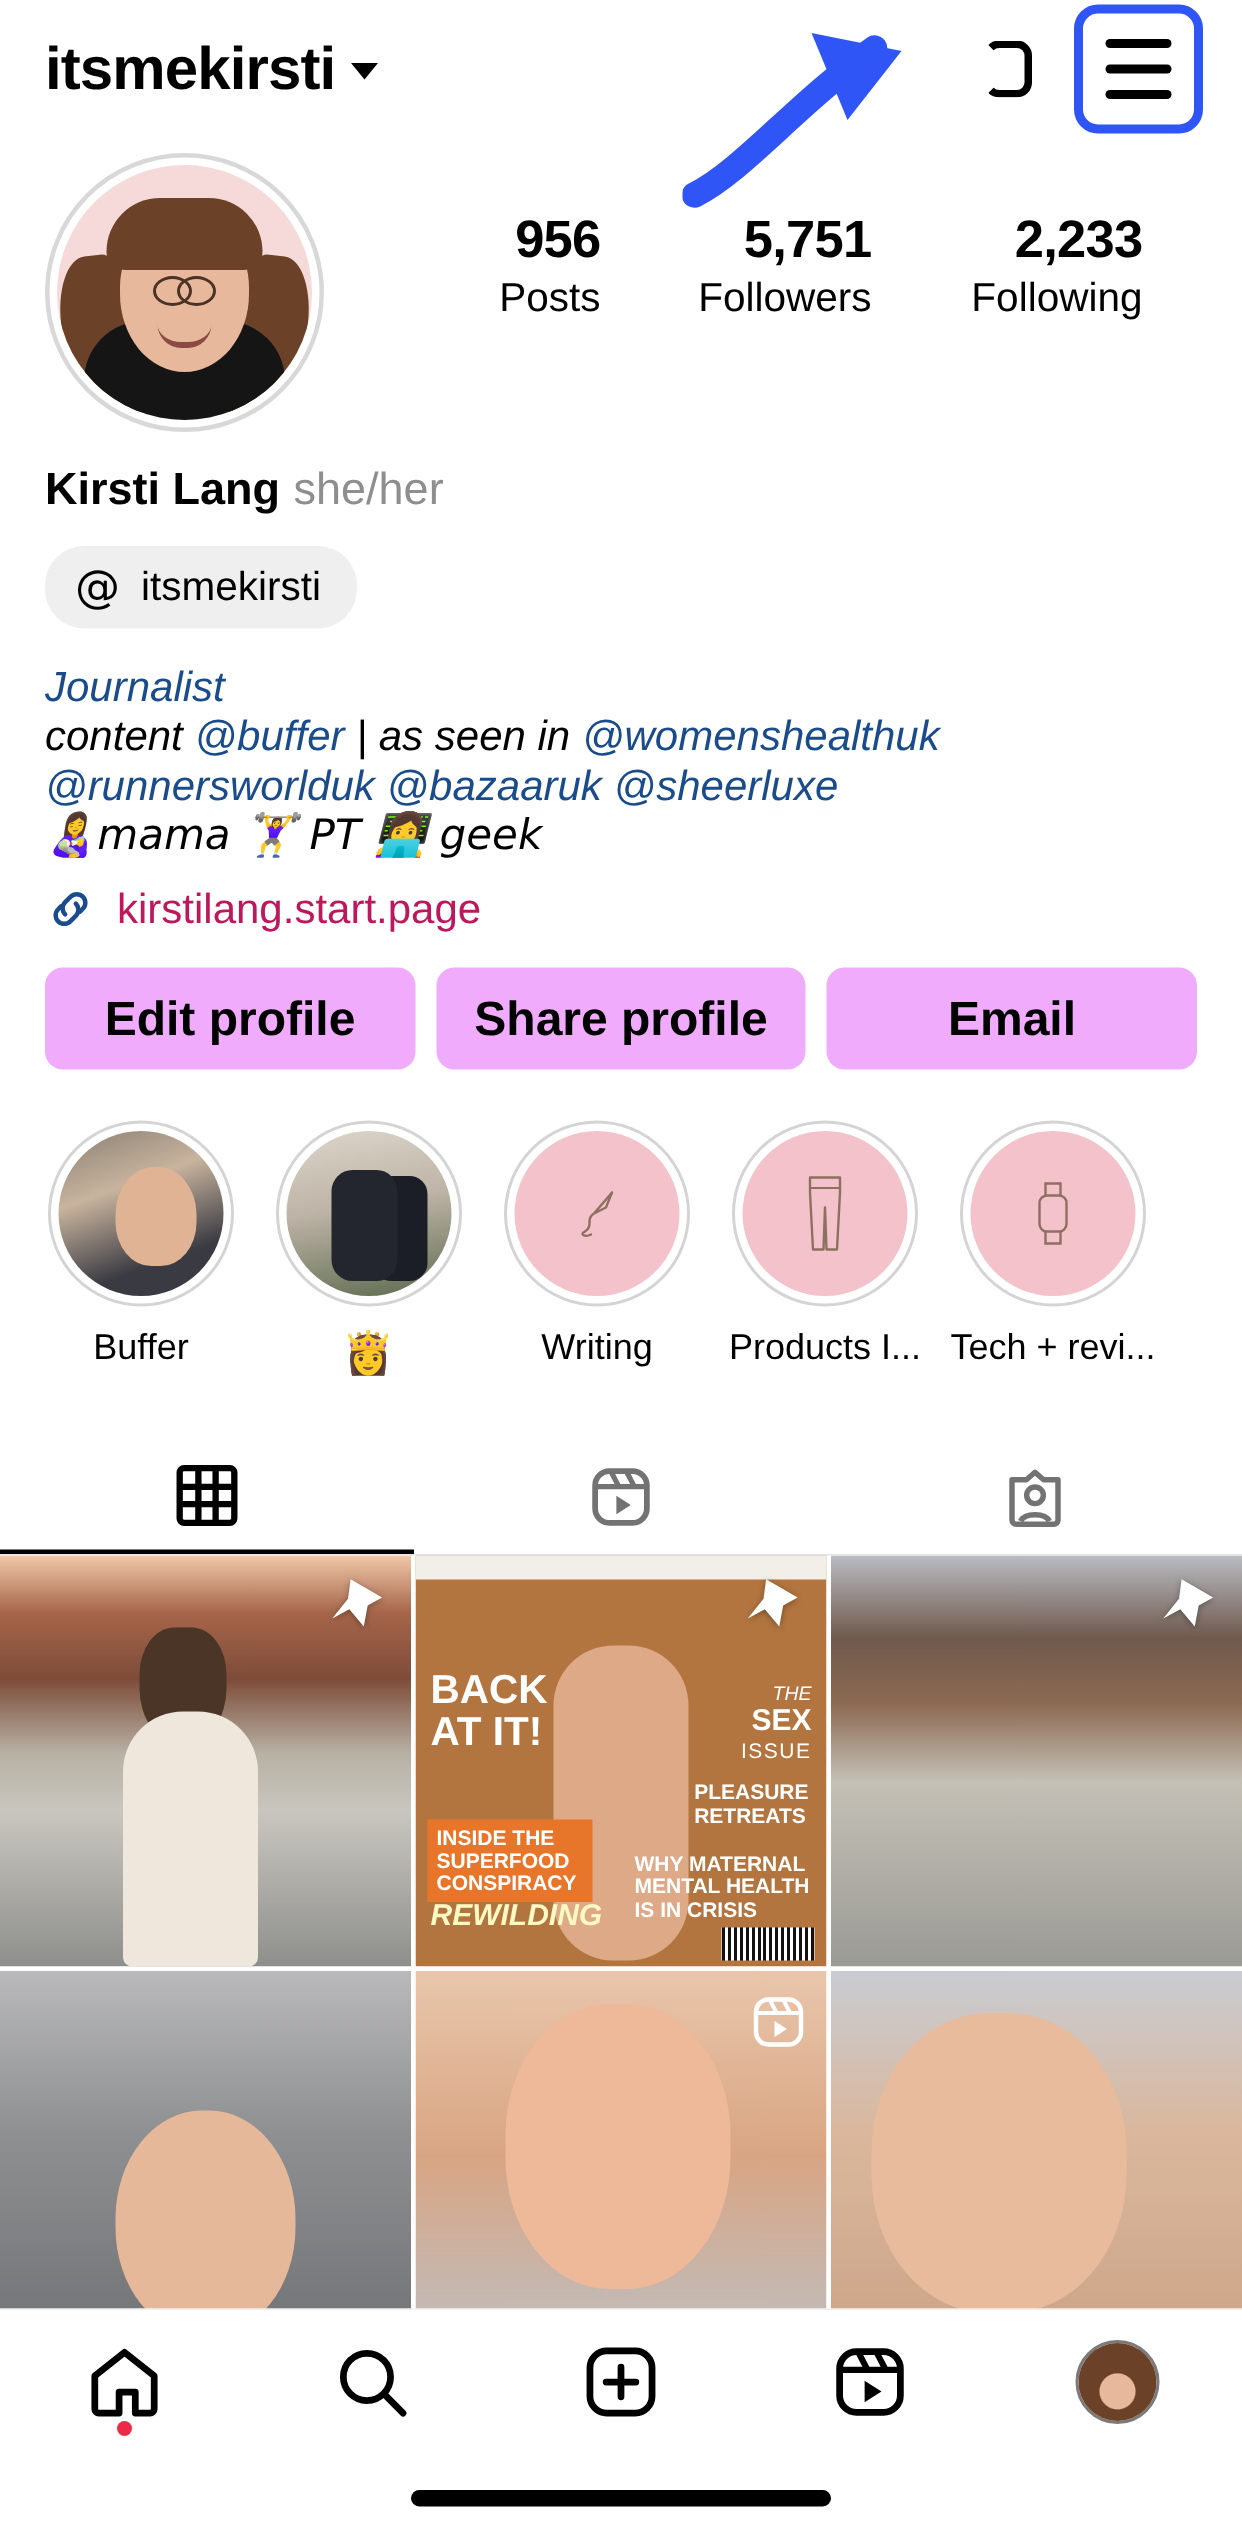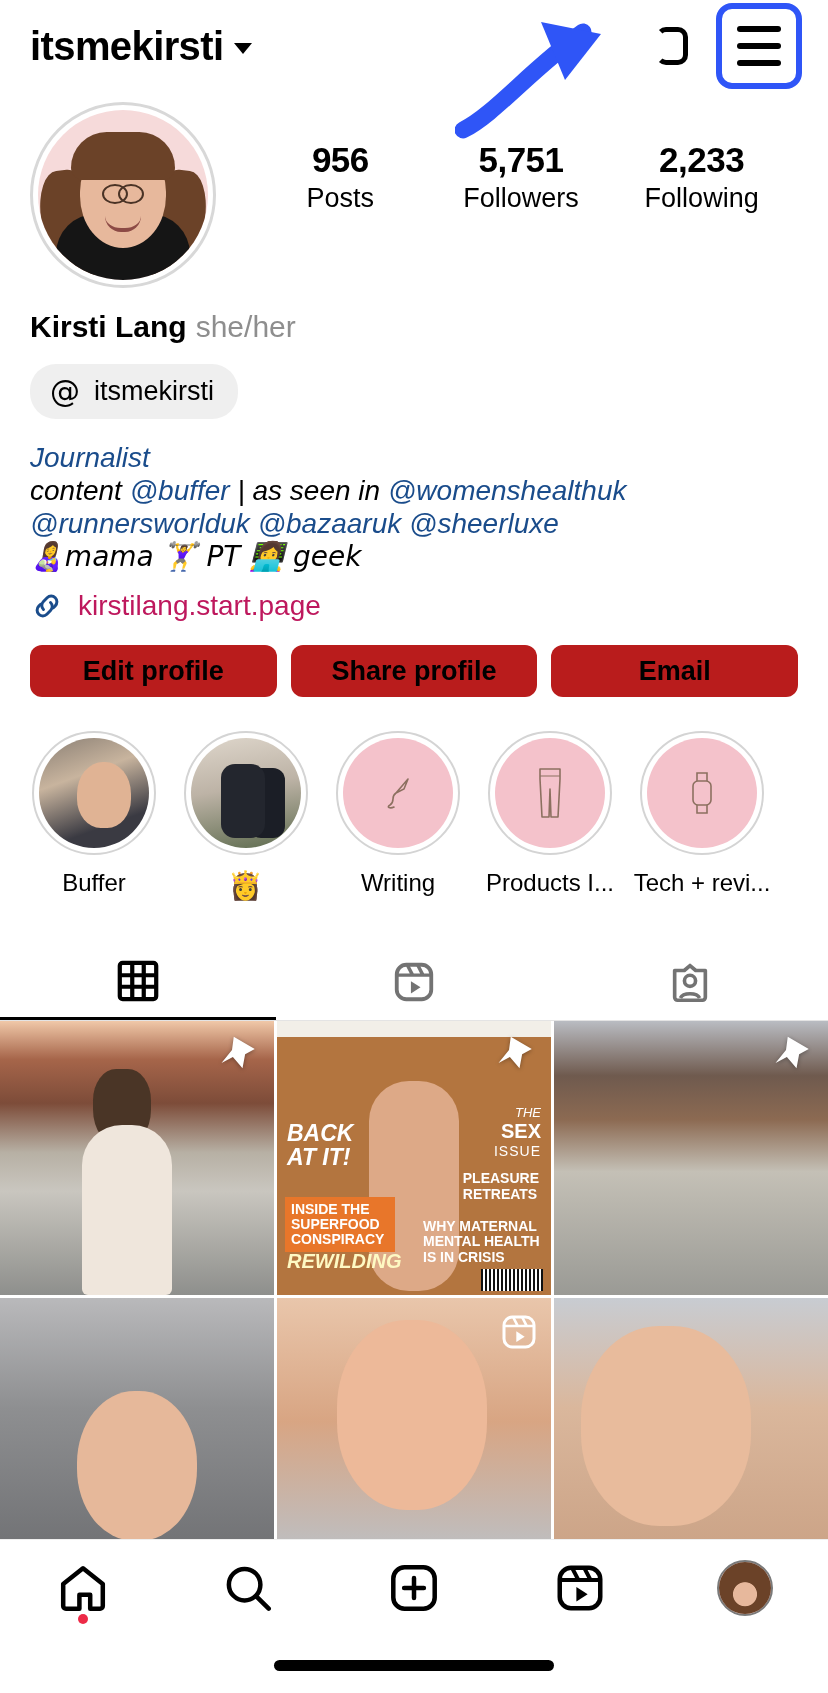--- a/index.html
+++ b/index.html
@@ -77,21 +77,21 @@
   .avatar-img .hair-l { left: 4px; transform: rotate(-7deg); }
   .avatar-img .hair-r { right: 4px; transform: rotate(7deg); }
   .avatar-img .body { position: absolute; bottom: 0; left: 18px; right: 18px; height: 66px; background: #151515; border-radius: 40px 40px 0 0; }
   .avatar-img .face { position: absolute; left: 50%; top: 34px; transform: translateX(-50%); width: 86px; height: 104px; background: #e7b89c; border-radius: 46% 46% 50% 50%; }
   .avatar-img .fringe { position: absolute; left: 50%; top: 22px; transform: translateX(-50%); width: 104px; height: 48px; background: #6b4228; border-radius: 52px 52px 18px 18px; }
   .avatar-img .glass { position: absolute; top: 74px; width: 26px; height: 20px; border: 2.5px solid #4a3326; border-radius: 50%; }
   .avatar-img .gl { left: 64px; } .avatar-img .gr { right: 64px; }
   .avatar-img .smile { position: absolute; left: 50%; top: 106px; transform: translateX(-50%); width: 36px; height: 16px; border-bottom: 4px solid #8c4a45; border-radius: 0 0 22px 22px; }
 
   .stats { display: flex; flex: 1; justify-content: space-around; padding: 38px 6px 0 34px; }
-  .stat { text-align: center; min-width: 120px; }
+  .stat { text-align: right; min-width: 120px; }
   .stat .num { font-size: 35px; font-weight: bold; letter-spacing: -0.5px; line-height: 1.12; }
   .stat .lbl { font-size: 27px; color: #000; margin-top: 4px; }
 
   
   .bio { padding: 22px 30px 0 30px; }
   .name-row { font-size: 30px; font-weight: bold; }
   .name-row .pron { font-weight: normal; color: #8e8e8e; margin-left: 9px; }
 
   .threads-chip {
     display: inline-flex; align-items: center; gap: 14px;
@@ -116,22 +116,22 @@
     margin: 32px 30px 0 30px;
     background: #efefef; border-radius: 16px;
     padding: 26px 26px 30px 26px;
   }
   .dash .t { font-size: 29px; font-weight: bold; }
   .dash .s { font-size: 26px; color: #8e8e8e; margin-top: 10px; }
 
   
   .actions { display: flex; gap: 14px; margin: 22px 30px 0 30px; }
   .act-btn {
-    flex: 1; background: #b91c1c; border: none; border-radius: 12px;
-    height: 52px; font-size: 27px; font-weight: bold; color: #000;
+    flex: 1; background: #f0abfc; border: none; border-radius: 12px;
+    height: 68px; font-size: 32px; font-weight: bold; color: #000;
     font-family: "Liberation Sans", sans-serif; cursor: pointer;
   }
 
   
   .highlights { display: flex; gap: 0; margin-top: 34px; padding: 0 18px; }
   .hl { width: 152px; text-align: center; flex: 0 0 auto; }
   .hl-ring {
     width: 124px; height: 124px; margin: 0 auto;
     border-radius: 50%; border: 2.5px solid #d4d4d4; padding: 5px; background: #fff;
   }
@@ -169,21 +169,21 @@
   .c4 .fc { position:absolute; left:50%; transform:translateX(-50%); top:34%; width:120px; height:150px; background:#e6b89a; border-radius:48%; }
   .c5 { background: linear-gradient(180deg,#e9c6ab 0%,#d8a583 45%,#b9c3cc 100%); }
   .c5 .fc { position:absolute; left:22%; top:8%; width:150px; height:190px; background:#edb999; border-radius:46%; }
   .c6 { background: linear-gradient(180deg,#c8ccd2 0%,#dab79c 40%,#c9a083 100%); }
   .c6 .fc { position:absolute; left:10%; top:10%; width:170px; height:200px; background:#e8bb9c; border-radius:46%; }
 
   
   .mag { position:absolute; inset:0; background:#b3753f; }
   .mag .whtop { position:absolute; left:0; right:0; top:0; height:16px; background:#f2efe8; }
   .mag .title { position:absolute; left:8px; top:14px; right:8px; font-size:30px; font-weight:bold; color:#f07f2d; letter-spacing:-1.4px; font-family:"Liberation Serif", serif; }
-  .mag .backat { position:absolute; left:10px; top:101px; color:#fff; font-weight:bold; font-size:23px; line-height:1.02;font-style:italic; }
+  .mag .backat { position:absolute; left:10px; top:76px; color:#fff; font-weight:bold; font-size:27px; line-height:1.02; }
   .mag .sexbox { position:absolute; right:10px; top:84px; text-align:right; color:#fff; }
   .mag .sexbox .a { font-size:13px; font-style:italic; }
   .mag .sexbox .b { font-size:20px; font-weight:bold; }
   .mag .sexbox .c { font-size:14px; letter-spacing:1px; }
   .mag .orange { position:absolute; left:8px; top:176px; width:110px; background:#e8762a; color:#fff; padding:5px 6px; font-size:14px; font-weight:bold; line-height:1.08; }
   .mag .redline { position:absolute; left:10px; bottom:22px; color:#fef9c3; font-size:20px; font-weight:bold; font-style:italic; }
   .mag .wm { position:absolute; right:8px; bottom:30px; width:120px; color:#fff; font-size:14px; font-weight:bold; line-height:1.1; text-align:left; }
   .mag .pleas { position:absolute; right:12px; top:150px; color:#fff; font-size:14px; font-weight:bold; line-height:1.1; }
   .mag .body { position:absolute; left:50%; transform:translateX(-50%); top:60px; width:90px; height:210px; background:#dda987; border-radius:40px; }
   .mag .barcode { position:absolute; right:8px; bottom:4px; width:62px; height:22px;

